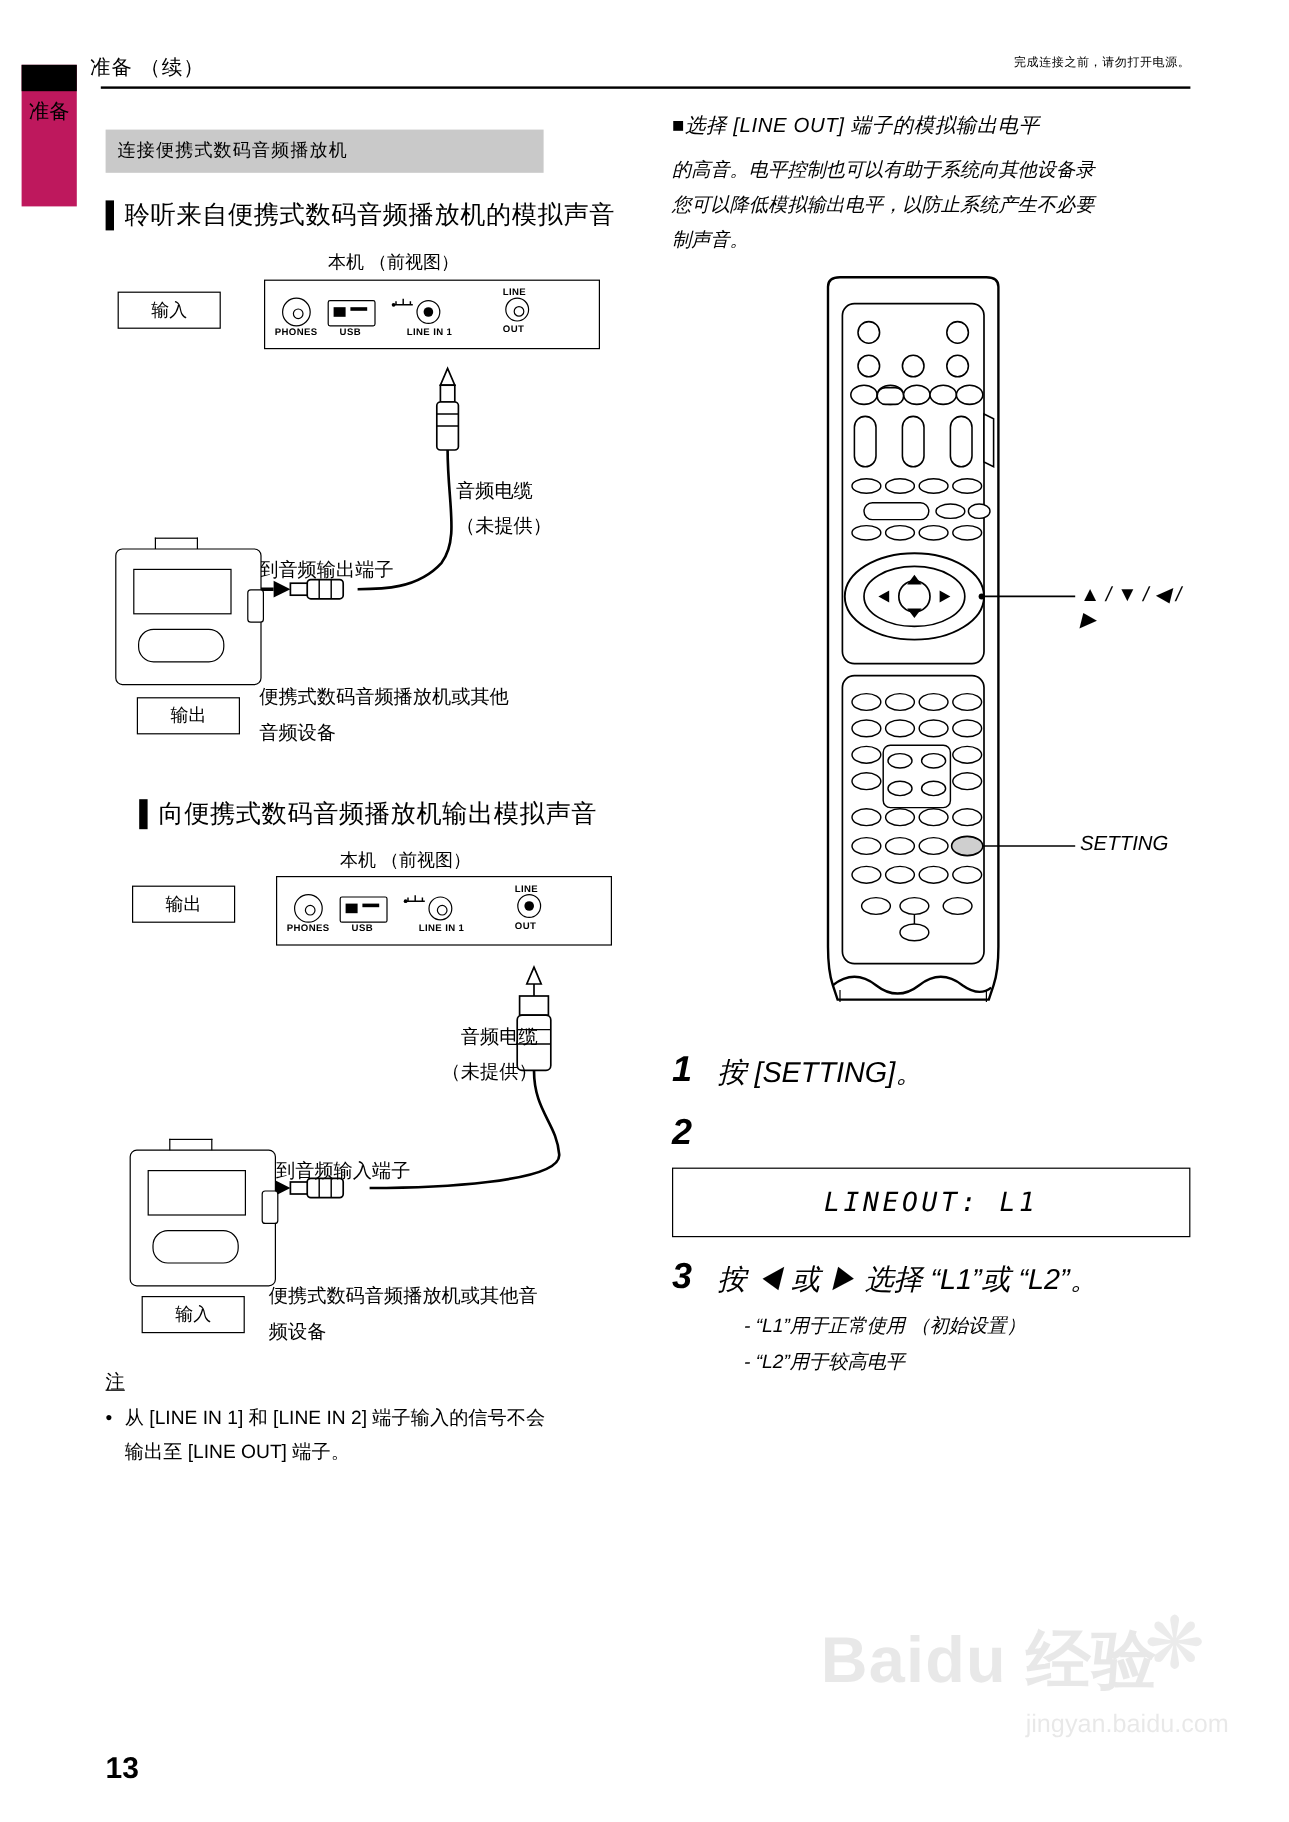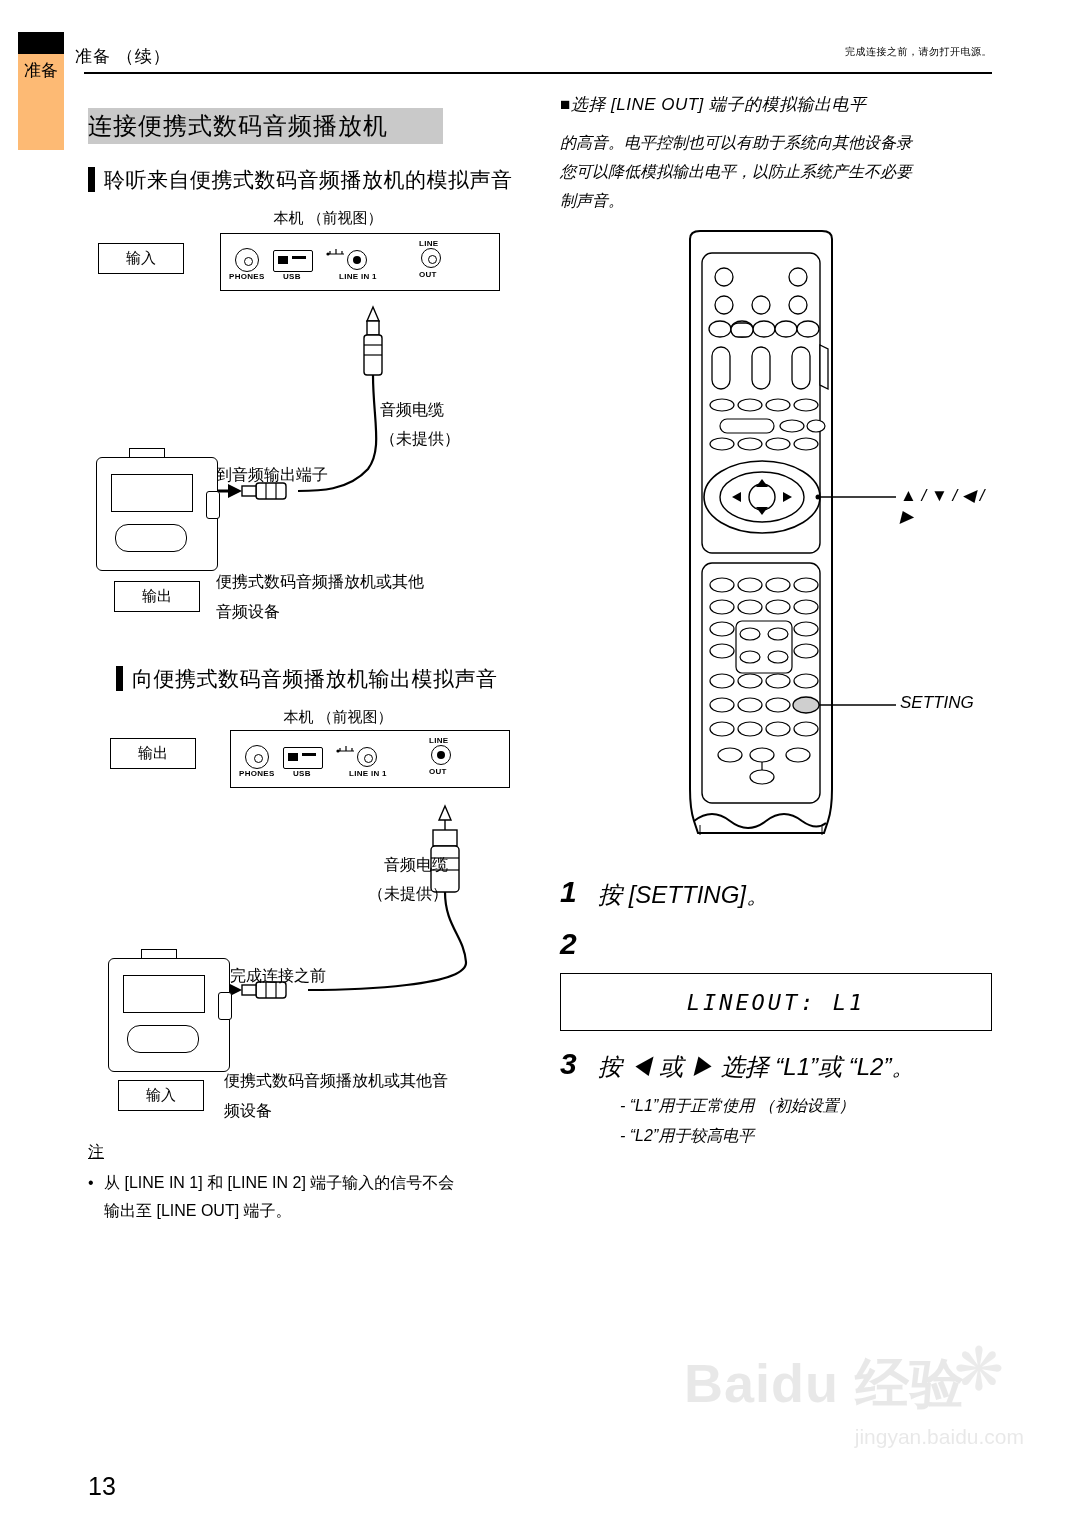--- a/index.html
+++ b/index.html
@@ -19,39 +19,39 @@
   }
   .header-left {
     position:absolute; left:75px; top:45px; font-size:17px; letter-spacing:1px;
   }
   .header-right {
     position:absolute; right:82px; top:45px; font-size:10px; letter-spacing:0.5px;
   }
 
   
   .side-tab {
-    position:absolute; left:18px; top:32px; width:46px; height:118px;
-    background:#fdba74; border:none;
+    position:absolute; left:18px; top:54px; width:46px; height:118px;
+    background:#be185d; border:none;
   }
   .side-tab .blk {
     position:absolute; left:0; top:0; width:46px; height:22px; background:#000;
   }
   .side-tab .txt {
     position:absolute; left:0; top:26px; width:46px;
     text-align:center; font-size:17px; line-height:26px;
   }
 
   
   .col-left { position:absolute; left:88px; top:108px; width:430px; }
   .col-right { position:absolute; left:560px; top:93px; width:432px;font-style:italic; }
 
   
   .title-bar {
     background:#c9c9c9; height:36px; line-height:36px;
-    font-size:24px; letter-spacing:1px;
+    font-size:15px; padding-left:10px; letter-spacing:1px;
     width:355px;
   }
 
   
   .sub-head {
     position:relative; padding-left:16px; margin-top:20px;
     font-size:21px; line-height:31px; letter-spacing:0.5px;
   }
   .sub-head:before {
     content:""; position:absolute; left:0; top:3px; width:7px; bottom:3px; background:#000;
@@ -111,21 +111,21 @@
   .step .txt { font-size:24px; line-height:32px; padding-top:2px; }
 
   .display-box {
     border:1.5px solid #000; height:56px; margin-top:14px;
     display:flex; align-items:center; justify-content:center;
     font-family:"DejaVu Sans Mono", monospace; font-size:22px; letter-spacing:3px;
   }
   .bullet-sub { font-size:16px; line-height:30px; padding-left:22px; }
 
   
-  .pageno { position:absolute; left:88px; top:1460px; font-size:25px; font-weight:normal;margin-top:12px; }
+  .pageno { position:absolute; left:88px; top:1460px; font-size:25px; font-weight:bold; }
 
   
   .wm { position:absolute; right:50px; bottom:40px; width:340px; height:130px; opacity:0.16; }
   .wm .big { font-size:54px; font-weight:bold; color:#777; letter-spacing:1px; }
   .wm .sm  { font-size:21px; color:#777; text-align:right; margin-top:4px; }
   .wm .paw { position:absolute; right:20px; top:-14px; font-size:60px; color:#888; }
 
   svg { display:block; }
 </style>
 </head>
@@ -280,21 +280,21 @@
         <rect x="34" y="219" width="14" height="10" fill="#fff" stroke="#000" stroke-width="1.4"></rect>
         <path d="M34 224 L20 217 L20 231 Z" fill="#000"></path>
         <line x1="20" y1="224" x2="6" y2="224" stroke="#000" stroke-width="3"></line>
       </svg>
 
       <div style="position:absolute; left:240px; top:142px; font-size:16px; line-height:29px; text-align:right; width:120px;">
         <div>音频电缆</div>
         <div>（未提供）</div>
       </div>
 
-      <div style="position:absolute; left:142px; top:258px; font-size:16px;">完成连接之前</div>
+      <div style="position:absolute; left:142px; top:258px; font-size:16px;">到音频输入端子</div>
 
       <div class="player" style="left:20px; top:250px;">
         <div class="tip"></div>
         <div class="body">
           <div class="screen"></div>
           <div class="pad"></div>
         </div>
         <div class="knob"></div>
       </div>
 

